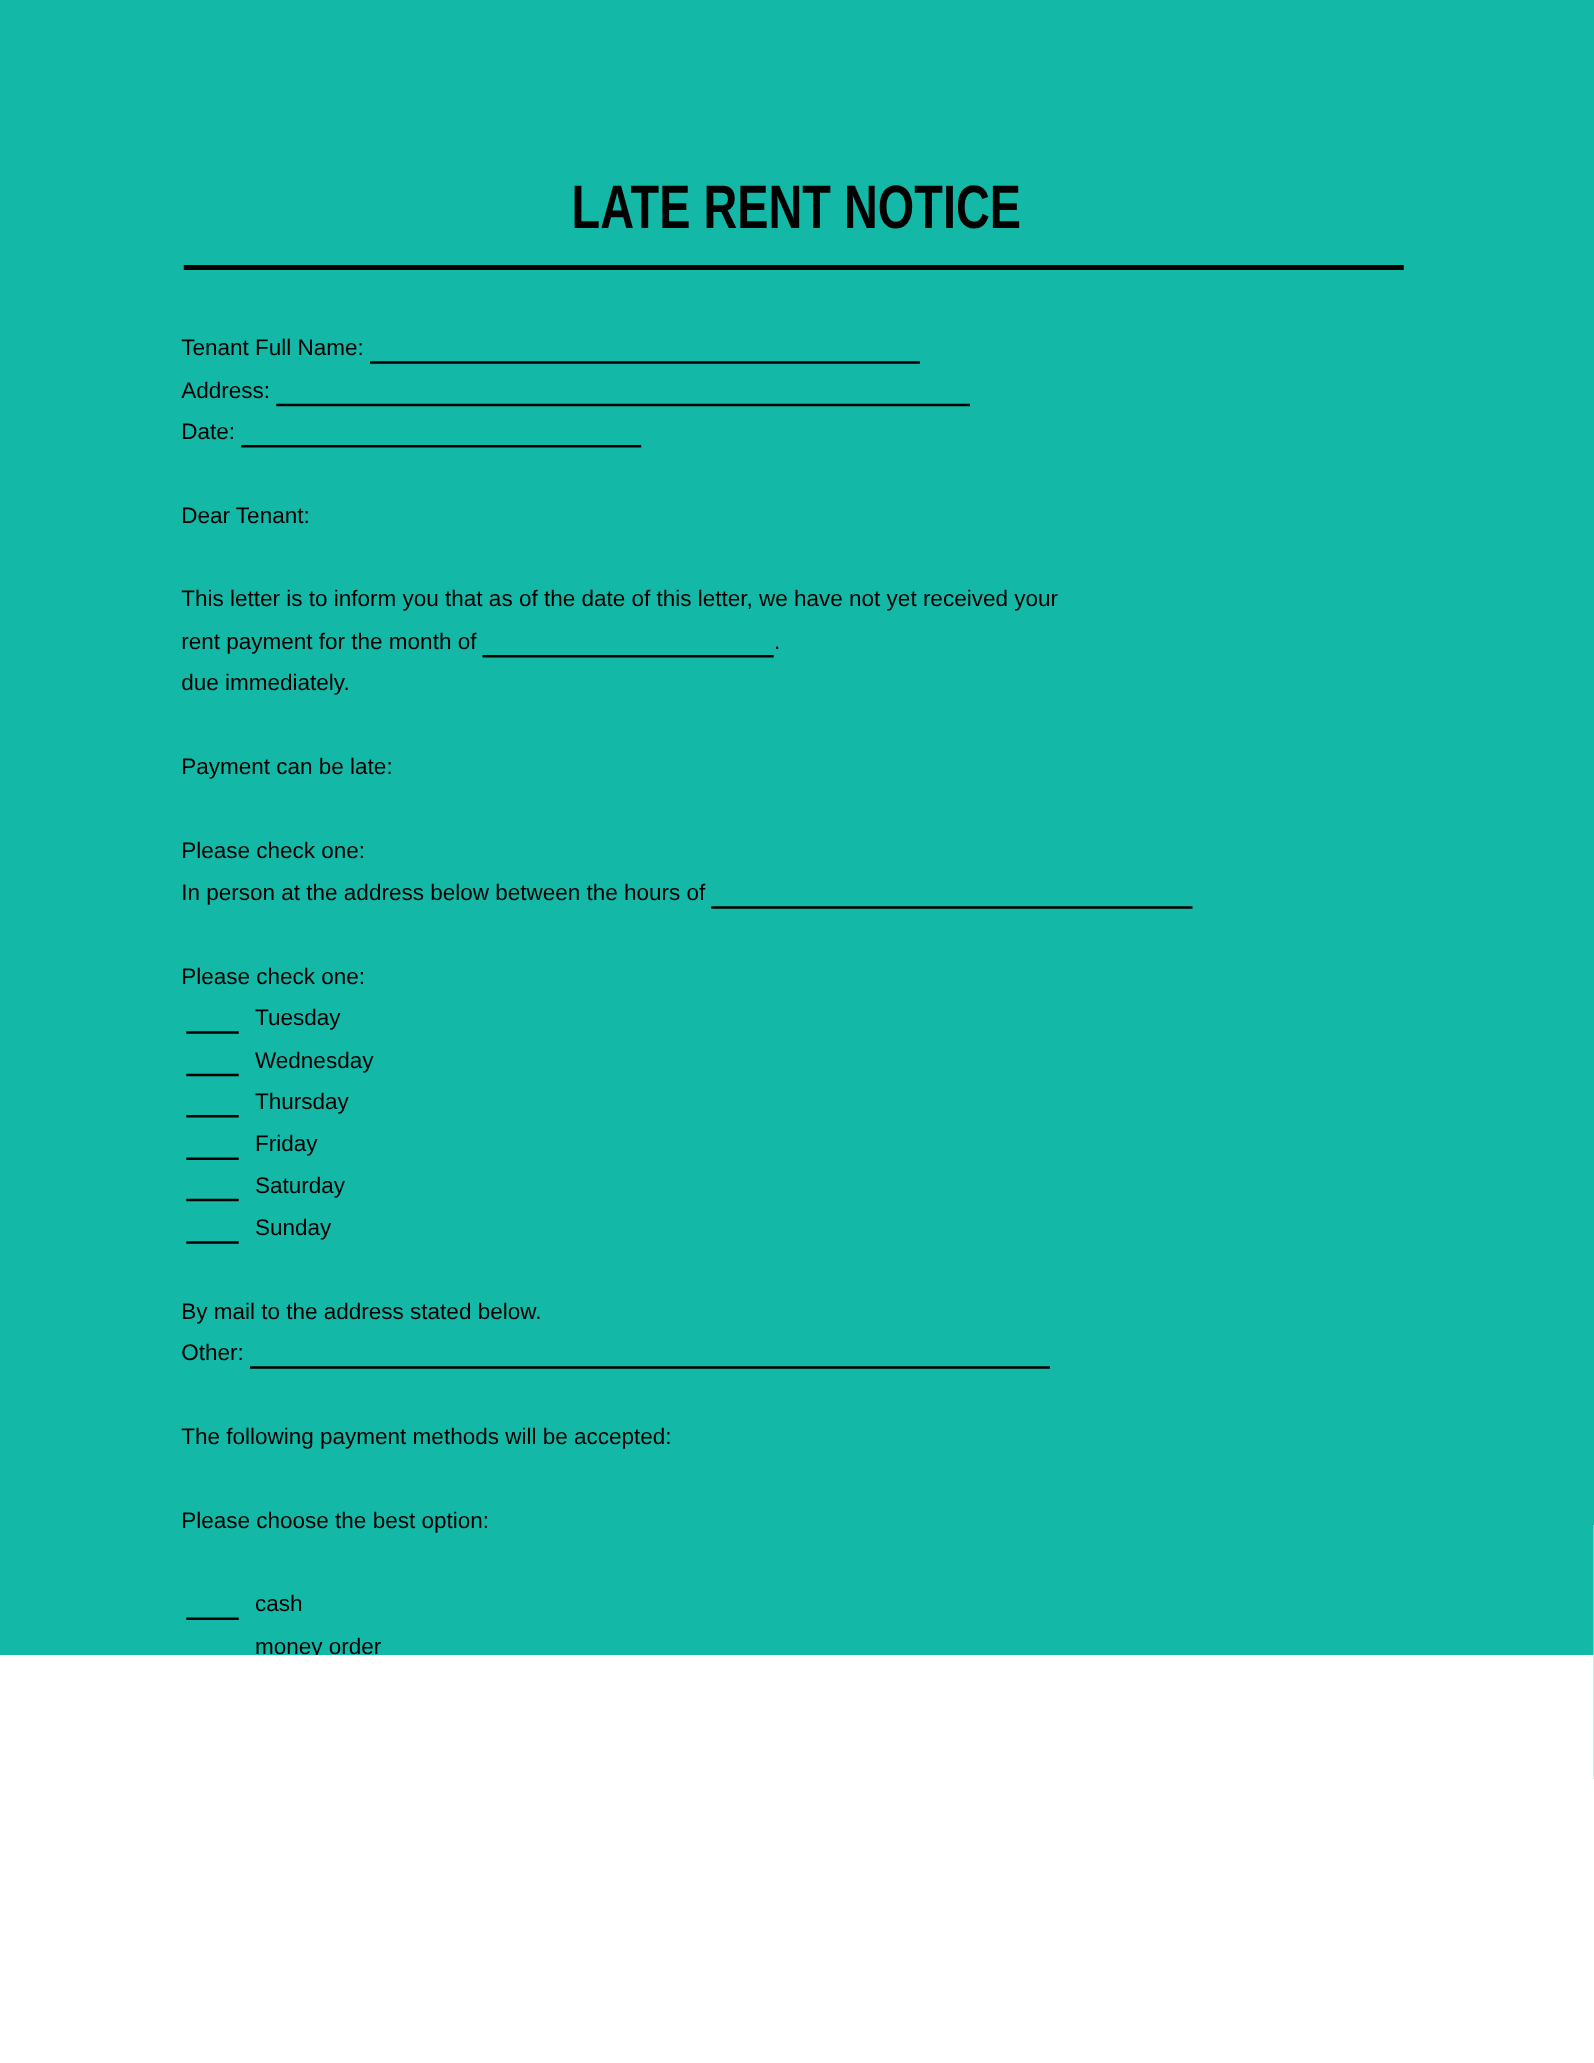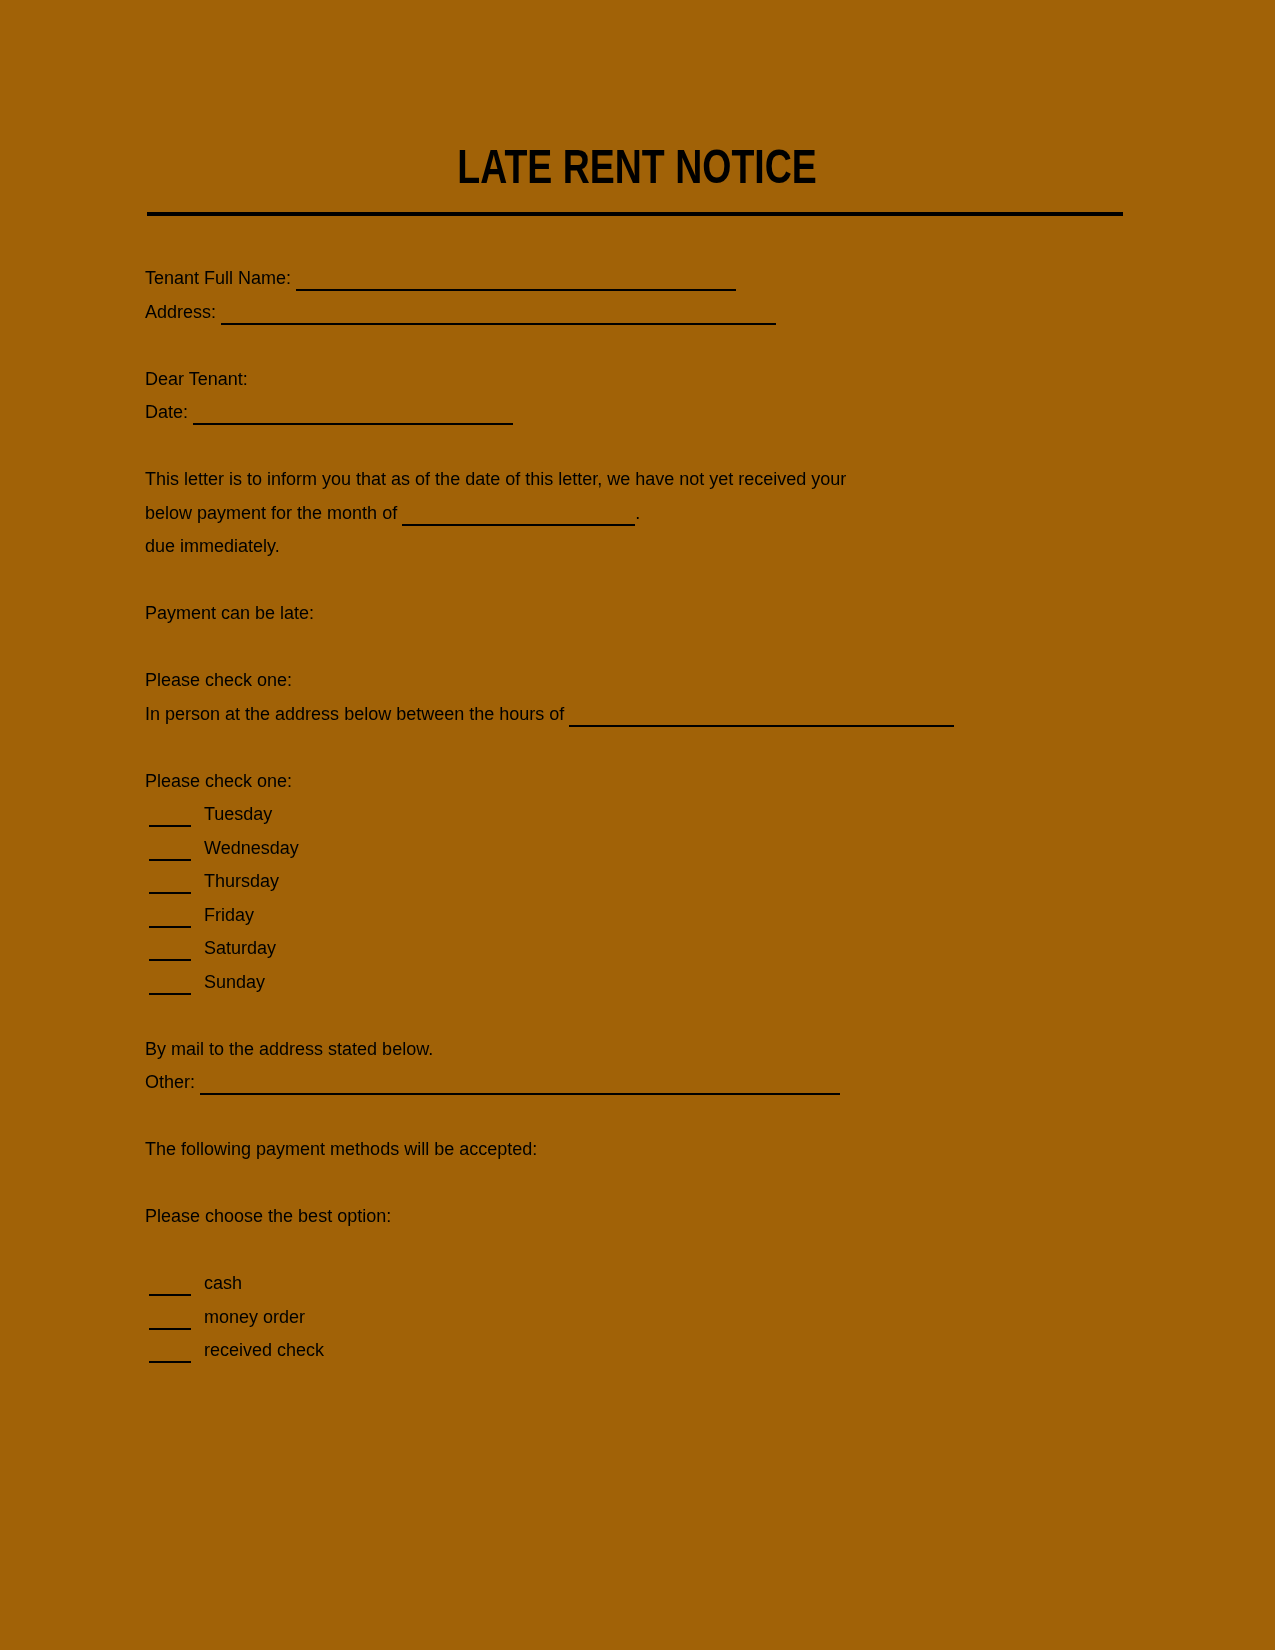--- a/index.html
+++ b/index.html
@@ -1,20 +1,20 @@
 <!DOCTYPE html>
 <html><head>
 <meta charset="utf-8">
 <style>
   html, body { margin: 0; padding: 0; background: #ffffff; }
   .page {
     position: relative;
     width: 1275px;
-    height: 1650px;
-    background: #a16207;
+    height: 1324px;
+    background: #14b8a6;
     box-sizing: border-box;
     padding: 0 145px 16px 145px;
     overflow: hidden;
     font-family: "Liberation Sans", "DejaVu Sans", sans-serif;
     color: #000000;
     -webkit-font-smoothing: antialiased;
   }
   .doc-title {
     margin-top: 142px;
     font-size: 49px;
@@ -70,30 +70,30 @@
   <div class="body-text">
 
     <div class="line first-line">
       <span>Tenant Full Name:</span>
       <span class="blank bw-tenant"></span>
     </div>
     <div class="line">
       <span>Address:</span>
       <span class="blank bw-address"></span>
     </div>
-    <div class="line g1">Dear Tenant:</div>
-
     <div class="line">
       <span>Date:</span>
       <span class="blank bw-date"></span>
     </div>
 
+    <div class="line g1">Dear Tenant:</div>
+
     <div class="line g1">This letter is to inform you that as of the date of this letter, we have not yet received your</div>
     <div class="line">
-      <span>below payment for the month of</span>
+      <span>rent payment for the month of</span>
       <span class="blank bw-month"></span><span>.</span>
     </div>
 
     <div class="line">due immediately.</div>
 
     <div class="line g1">Payment can be late:</div>
 
     <div class="line g1">Please check one:</div>
     <div class="line">
       <span>In person at the address below between the hours of</span>

